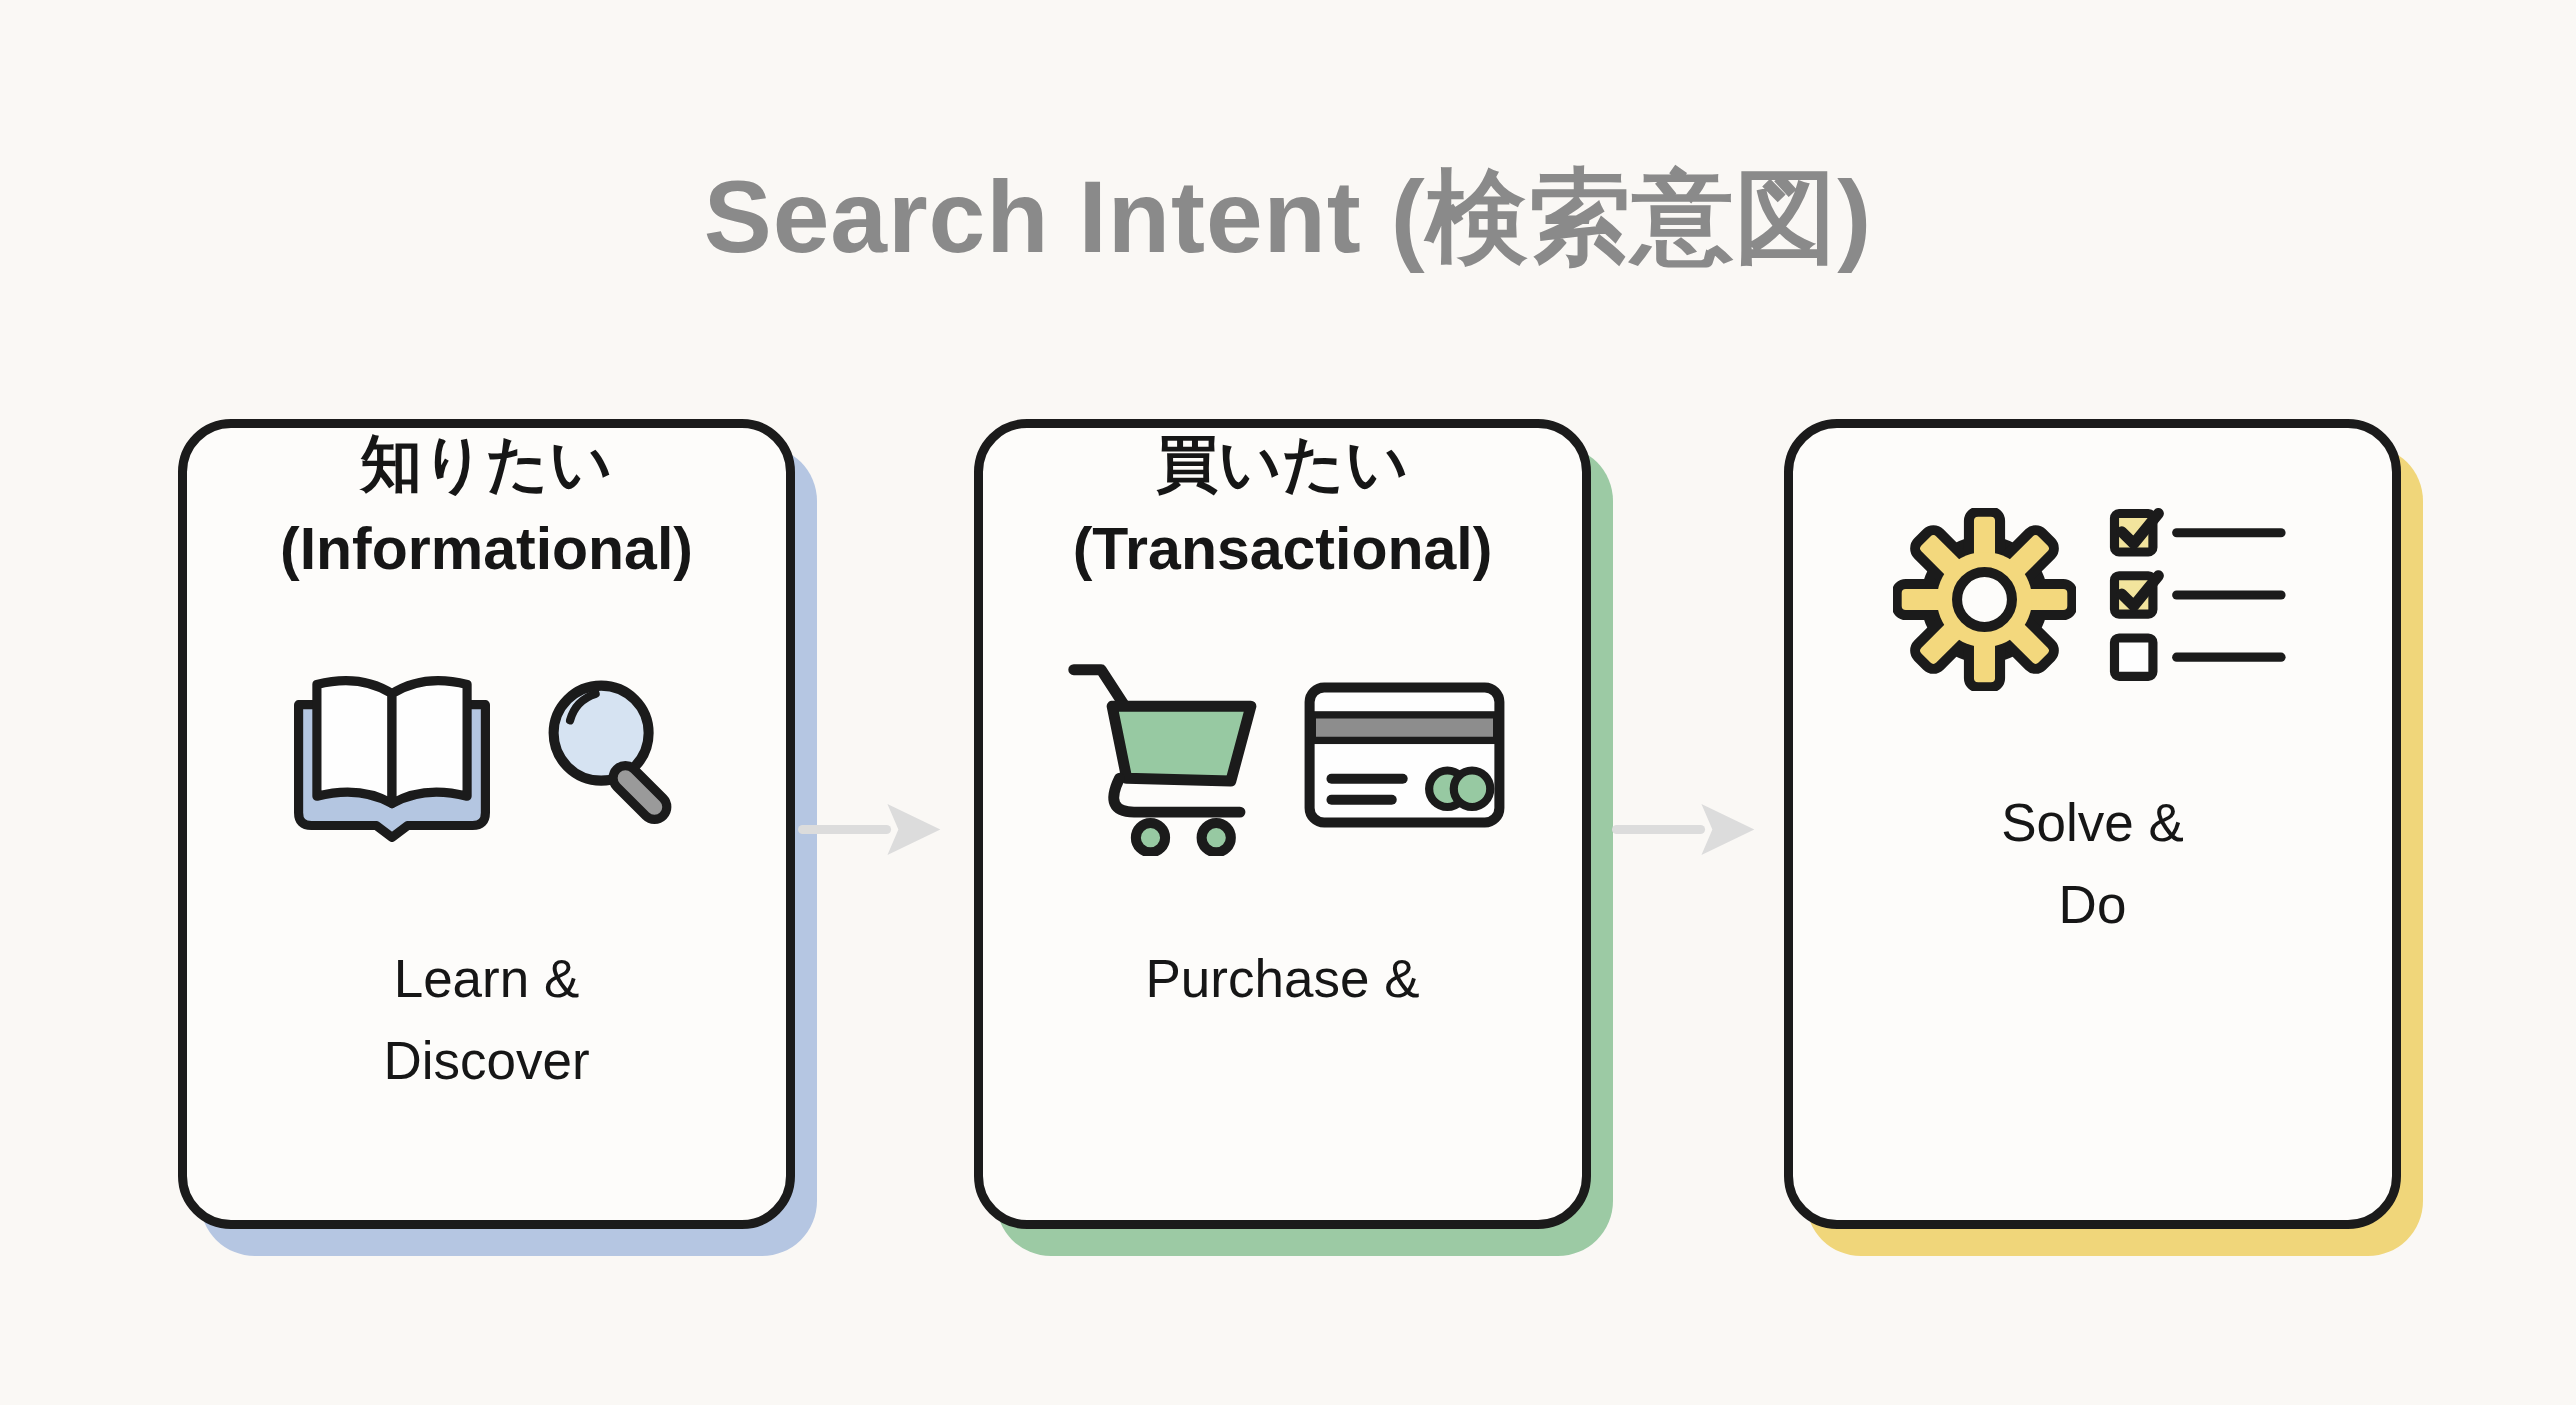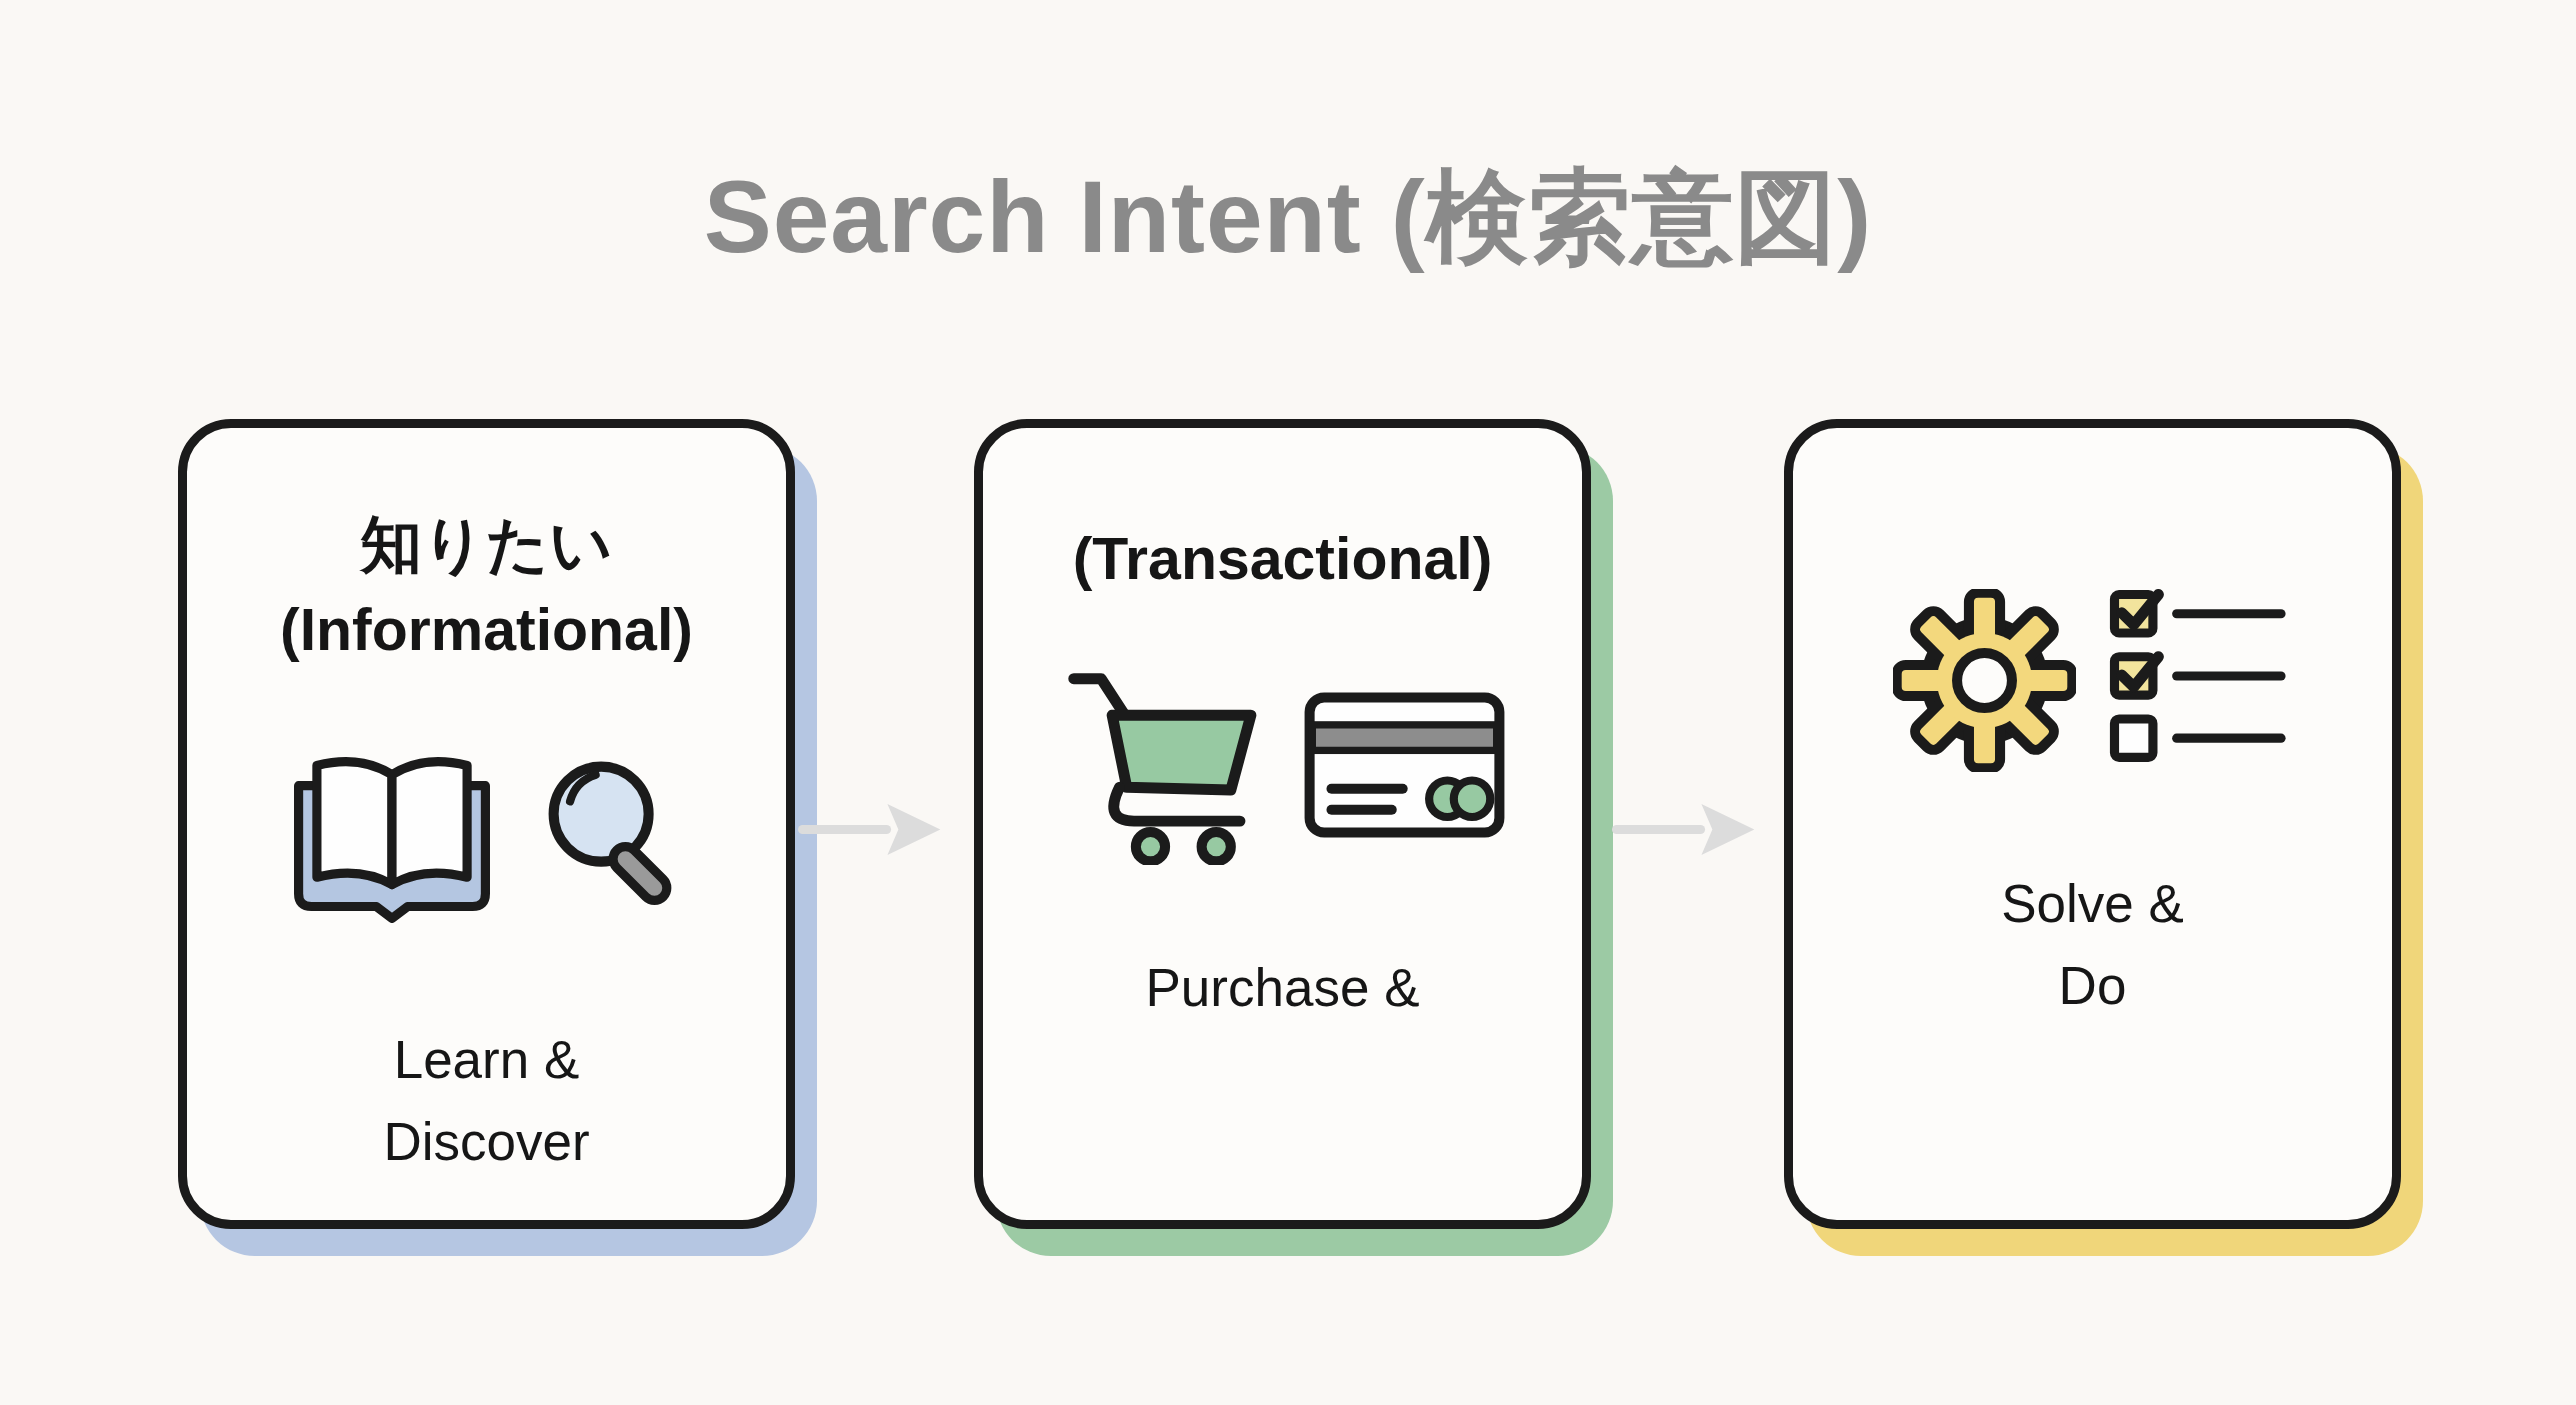--- a/index.html
+++ b/index.html
@@ -33,21 +33,20 @@
     width: 100%; height: 100%;
     border-radius: 55px;
   }
   .card-body {
     position: absolute; inset: 0;
     background: var(--card_background, #fdfcfa);
     border: 9.1px solid var(--outline, #1b1b1b);
     border-radius: 53px;
     box-sizing: border-box;
     display: flex; flex-direction: column; align-items: center;
-    padding-top: 81px;
     color: var(--body_text, #161616);
   }
   .card-heading-jp {
     font-size: 62px; font-weight: 700; line-height: 1.15;
     white-space: nowrap;
   }
   .card-heading-en {
     font-size: 59px; font-weight: 700; margin-top: 16.5px; line-height: 1.15;
   }
   .icon-row {
@@ -107,20 +106,21 @@
   <div class="flow-arrow flow-arrow-1">
     <svg width="146" height="59" viewBox="0 0 160 64">
       <rect x="0" y="27" width="102" height="10" rx="5" fill="var(--arrow)"></rect>
       <path d="M98,4 L156,32 L98,60 L110,32 Z" fill="var(--arrow)"></path>
     </svg>
   </div>
 
   <div class="card card-2">
     <div class="card-shadow" style="background: rgb(156, 202, 164);"></div>
     <div class="card-body">
+      <div class="card-heading-jp">買いたい</div>
       <div class="card-heading-en">(Transactional)</div>
       <div class="icon-row">
         <span>
           <svg width="210" height="201" viewBox="0 0 230 220">
             <path d="M14,16 L44,16 L70,56" fill="none" stroke="var(--outline)" stroke-width="12" stroke-linecap="round" stroke-linejoin="round"></path>
             <path d="M56,56 L208,56 L186,138 L72,135 Z" fill="var(--cart_green)" stroke="var(--outline)" stroke-width="12" stroke-linejoin="round"></path>
             <path d="M64,135 Q46,172 80,172 L196,172" fill="none" stroke="var(--outline)" stroke-width="12" stroke-linecap="round"></path>
             <circle cx="98" cy="200" r="16" fill="var(--cart_green)" stroke="var(--outline)" stroke-width="11"></circle>
             <circle cx="170" cy="200" r="16" fill="var(--cart_green)" stroke="var(--outline)" stroke-width="11"></circle>
           </svg>

